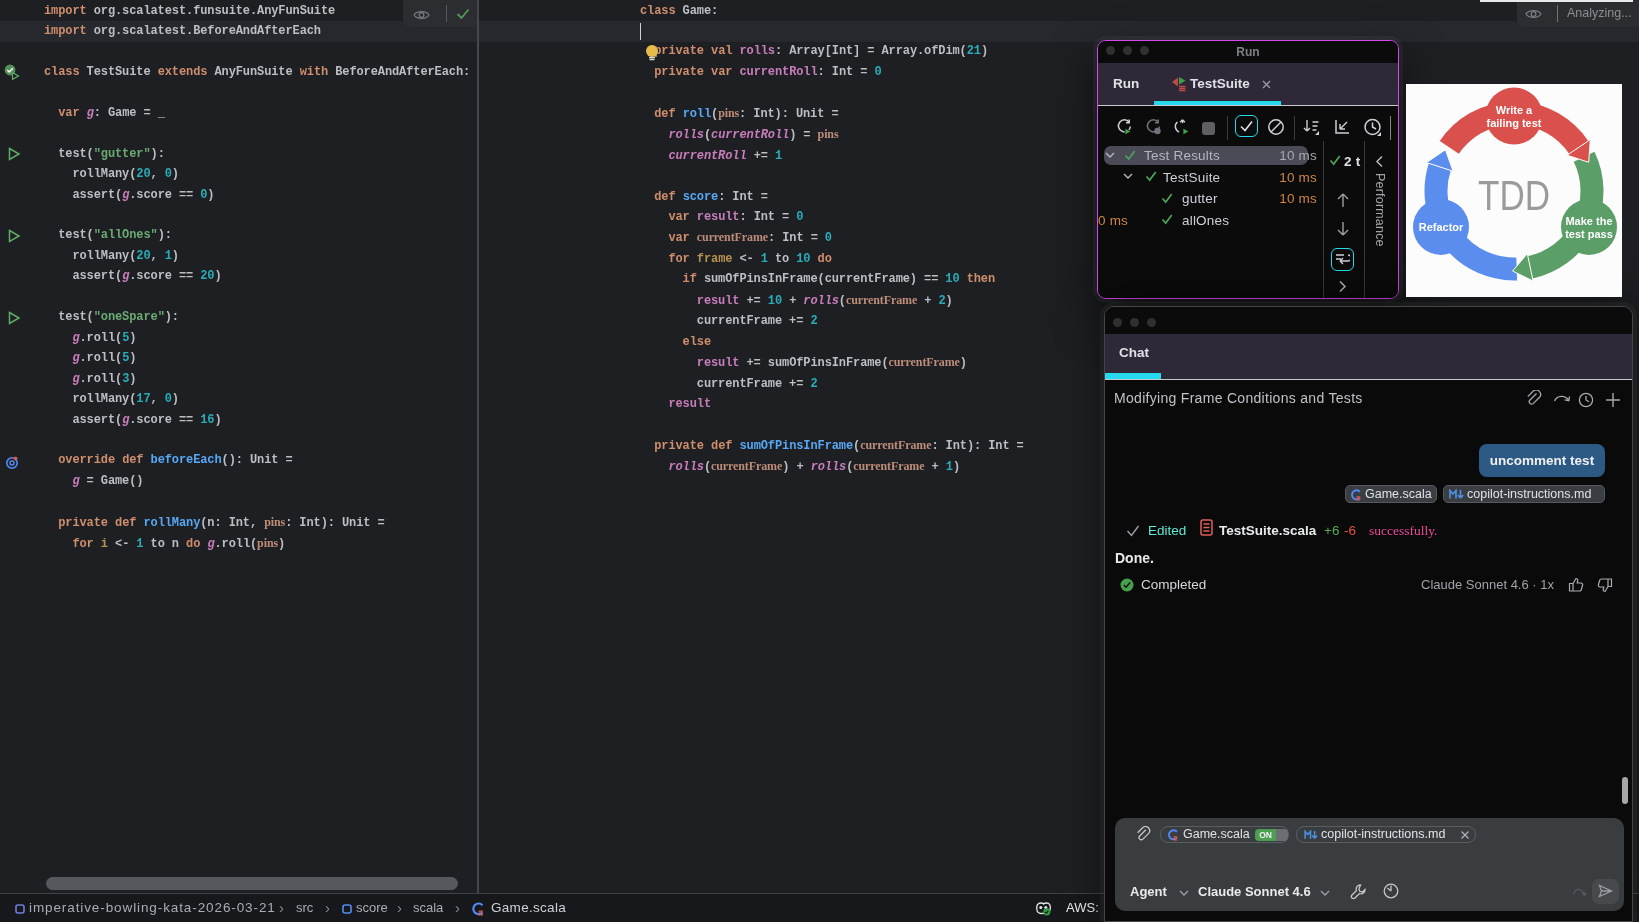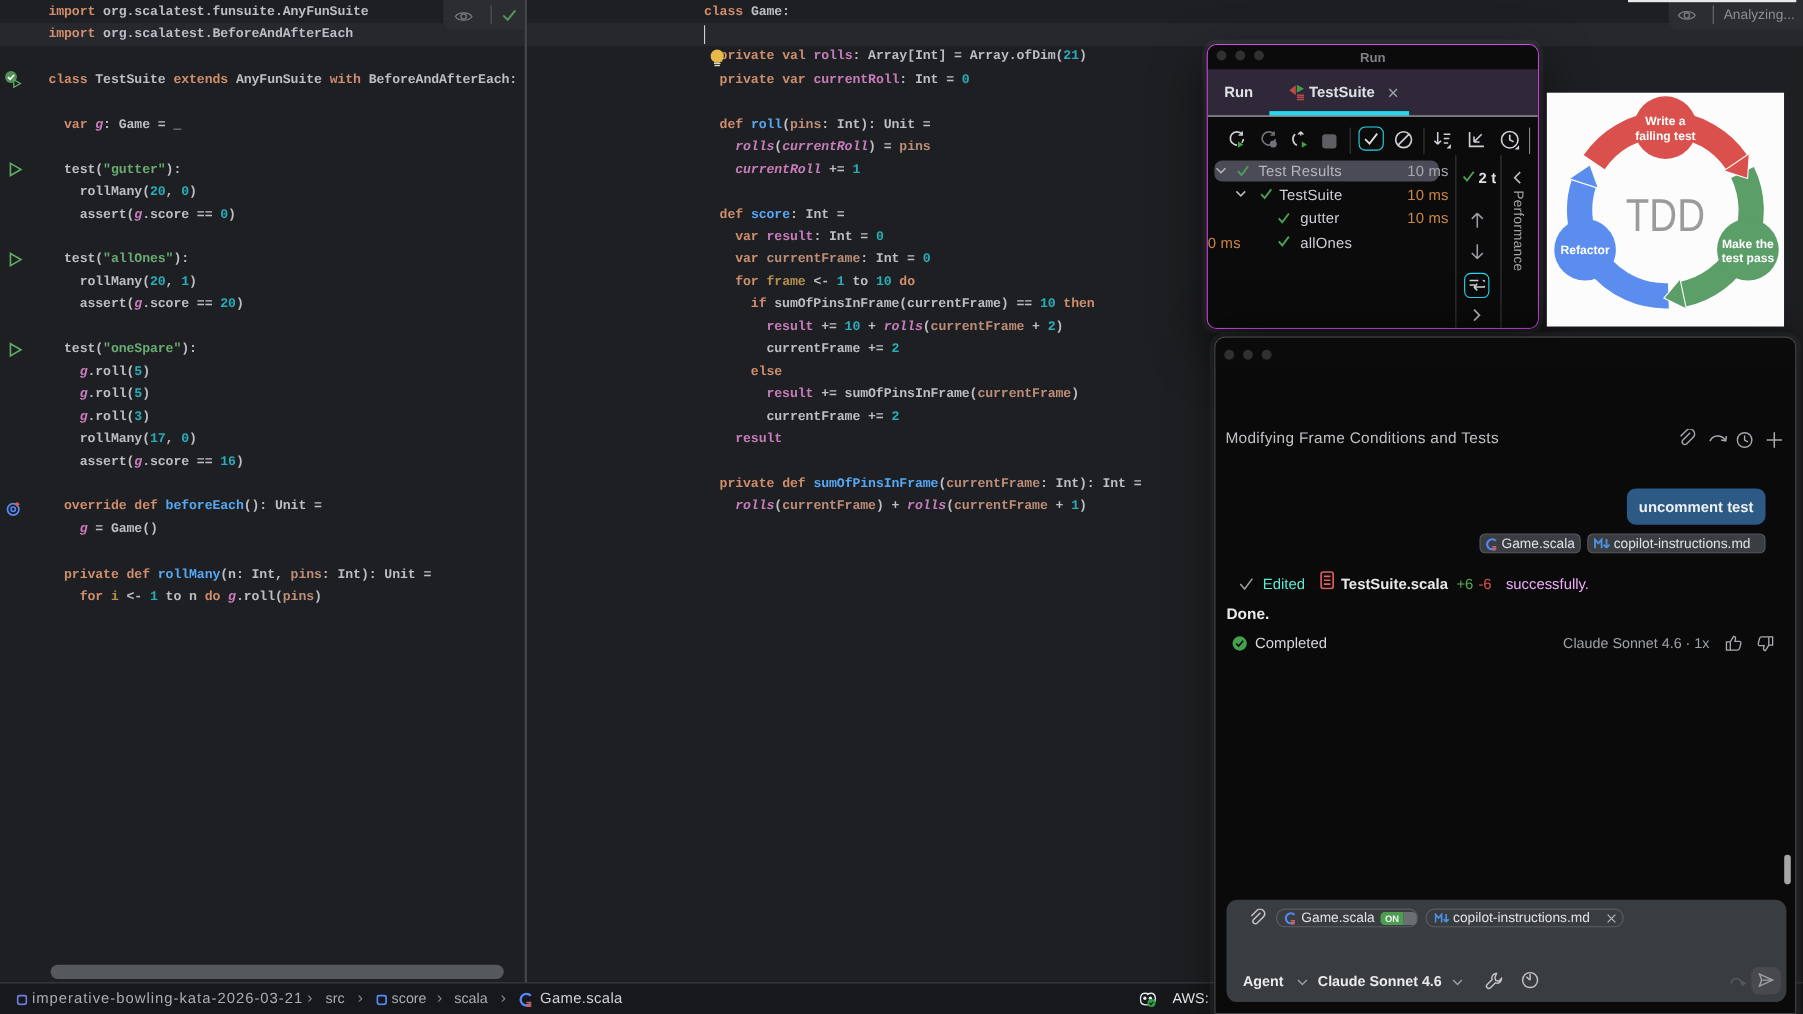--- a/index.html
+++ b/index.html
@@ -8,21 +8,21 @@
     font-family:"Liberation Sans", sans-serif; }
   .abs { position:absolute; }
   pre.code { position:absolute; margin:0; font-family:"Liberation Mono", monospace;
     font-size:12px; line-height:20.45px; letter-spacing:-0.1px; color:#bcbec4; font-weight:bold; }
   .k  { color:#cf8e6d; }          
   .s  { color:#6aab73; }          
   .n  { color:#2aacb8; }          
   .fd { color:#56a8f5; }          
   .fi { color:#c77dbb; font-style:italic; } 
   .fl { color:#c77dbb; }          
-  .pa { color:#bd8d79; }          
+  .pa { color:#bd8d79;font-family:Liberation Serif, serif; }          
   .ol { color:#b6914e; }          
   .vsep { position:absolute; background:#45474d; }
   .uifont { font-family:"Liberation Sans", sans-serif;padding-left:36px; }
 </style>
 </head>
 <body>
 <div id="screen">
 
   <div class="abs" style="left:479px; top:0; width:1160px; height:893px; background:#1e1f22; overflow:hidden;">
     <div class="abs" style="left:0; top:21px; width:1160px; height:21px; background:#26282e;"></div>
@@ -321,20 +321,25 @@
   </div>
 
   <div class="abs uifont" style="left:1104px; top:306px; width:529px; height:616px; z-index:6; background:#0a0a0b; border:1px solid #46464a; border-radius:10px 10px 0 0; box-shadow:0 0 0 4px rgba(190,195,205,0.05), 0 -6px 40px rgba(0,0,0,.5); overflow:hidden;">
 
     <div class="abs" style="left:0; top:0; width:527px; height:27px; background:#0b0b0c;">
       <div class="abs" style="left:8px; top:11px; width:9px; height:9px; border-radius:50%; background:#303033;"></div>
       <div class="abs" style="left:25px; top:11px; width:9px; height:9px; border-radius:50%; background:#303033;"></div>
       <div class="abs" style="left:42px; top:11px; width:9px; height:9px; border-radius:50%; background:#303033;"></div>
     </div>
 
+    <div class="abs" style="left:0; top:27px; width:527px; height:45.5px; background:#2f2839;">
+      <div class="abs" style="left:14px; top:0; height:38px; line-height:38px; font-size:13.5px; font-weight:bold; color:#dfe1e5;">Chat</div>
+      <div class="abs" style="left:0; top:38.5px; width:56px; height:6px; background:#25d9ef;"></div>
+      <div class="abs" style="left:0; top:44.5px; width:527px; height:1px; background:#c6c8cc;"></div>
+    </div>
 
     <div class="abs" style="left:9px; top:81px; height:20px; line-height:20px; font-size:14px; letter-spacing:0.3px; color:#bfc1c5;">Modifying Frame Conditions and Tests</div>
     <svg class="abs" style="left:420px; top:83px;" width="17" height="17" viewBox="0 0 17 17">
       <path d="M11.5 3.5 L5 10 a2.4 2.4 0 0 0 3.4 3.4 L14.5 7.3 a4.4 4.4 0 0 0 -6.2 -6.2 L2.8 6.6" fill="none" stroke="#a5a8ad" stroke-width="1.3"></path>
     </svg>
     <svg class="abs" style="left:448px; top:86px;" width="18" height="12" viewBox="0 0 18 12">
       <path d="M1.5 8 C4 2 12 2 15.5 7" fill="none" stroke="#a5a8ad" stroke-width="1.4"></path>
       <path d="M16.5 3.5 l-0.7 4.2 l-4.2 -0.8" fill="none" stroke="#a5a8ad" stroke-width="1.4"></path>
     </svg>
     <svg class="abs" style="left:473px; top:85px;" width="16" height="16" viewBox="0 0 16 16">
@@ -366,21 +371,21 @@
       <path d="M1.5 6 l4 4.5 l7 -9.5" stroke="#9da0a6" stroke-width="1.4" fill="none"></path>
     </svg>
     <div class="abs" style="left:43px; top:215px; height:18px; line-height:18px; font-size:13.5px; color:#5eead4;">Edited</div>
     <svg class="abs" style="left:95px; top:212px;" width="13" height="17" viewBox="0 0 13 17">
       <rect x="1" y="1" width="11" height="15" rx="2" fill="none" stroke="#e0605a" stroke-width="1.5"></rect>
       <path d="M3.5 5 h6 M3.5 8.5 h6 M3.5 12 h6" stroke="#e0605a" stroke-width="1.5"></path>
     </svg>
     <div class="abs" style="left:114px; top:215px; height:18px; line-height:18px; font-size:13.5px; font-weight:bold; color:#e8eaec;">TestSuite.scala</div>
     <div class="abs" style="left:219px; top:215px; height:18px; line-height:18px; font-size:13.5px; color:#57ab5a;">+6</div>
     <div class="abs" style="left:239px; top:215px; height:18px; line-height:18px; font-size:13.5px; color:#e5534b;">-6</div>
-    <div class="abs" style="left:264px; top:215px; height:18px; line-height:18px; font-size:13.5px; color:#f0abfc;">successfully.</div>
+    <div class="abs" style="left:264px; top:215px; height:18px; line-height:18px; font-size:13.5px; color:#ec4899;font-family:Liberation Serif, serif;">successfully.</div>
 
     <div class="abs" style="left:10px; top:241px; height:20px; line-height:20px; font-size:14px; font-weight:bold; color:#e8eaec;">Done.</div>
 
     <svg class="abs" style="left:15px; top:271px;" width="14" height="14" viewBox="0 0 14 14">
       <circle cx="7" cy="7" r="6.5" fill="#46a14e"></circle>
       <path d="M3.8 7 l2.2 2.3 l4.2 -4.8" stroke="#0a0a0b" stroke-width="1.4" fill="none"></path>
     </svg>
     <div class="abs" style="left:36px; top:269px; height:18px; line-height:18px; font-size:13.5px; color:#d5d7da;">Completed</div>
     <div class="abs" style="left:240px; top:269px; width:209px; height:18px; line-height:18px; font-size:13px; color:#9fa2a7; text-align:right;">Claude Sonnet 4.6 · 1x</div>
     <svg class="abs" style="left:463px; top:270px;" width="16" height="15" viewBox="0 0 16 15">

